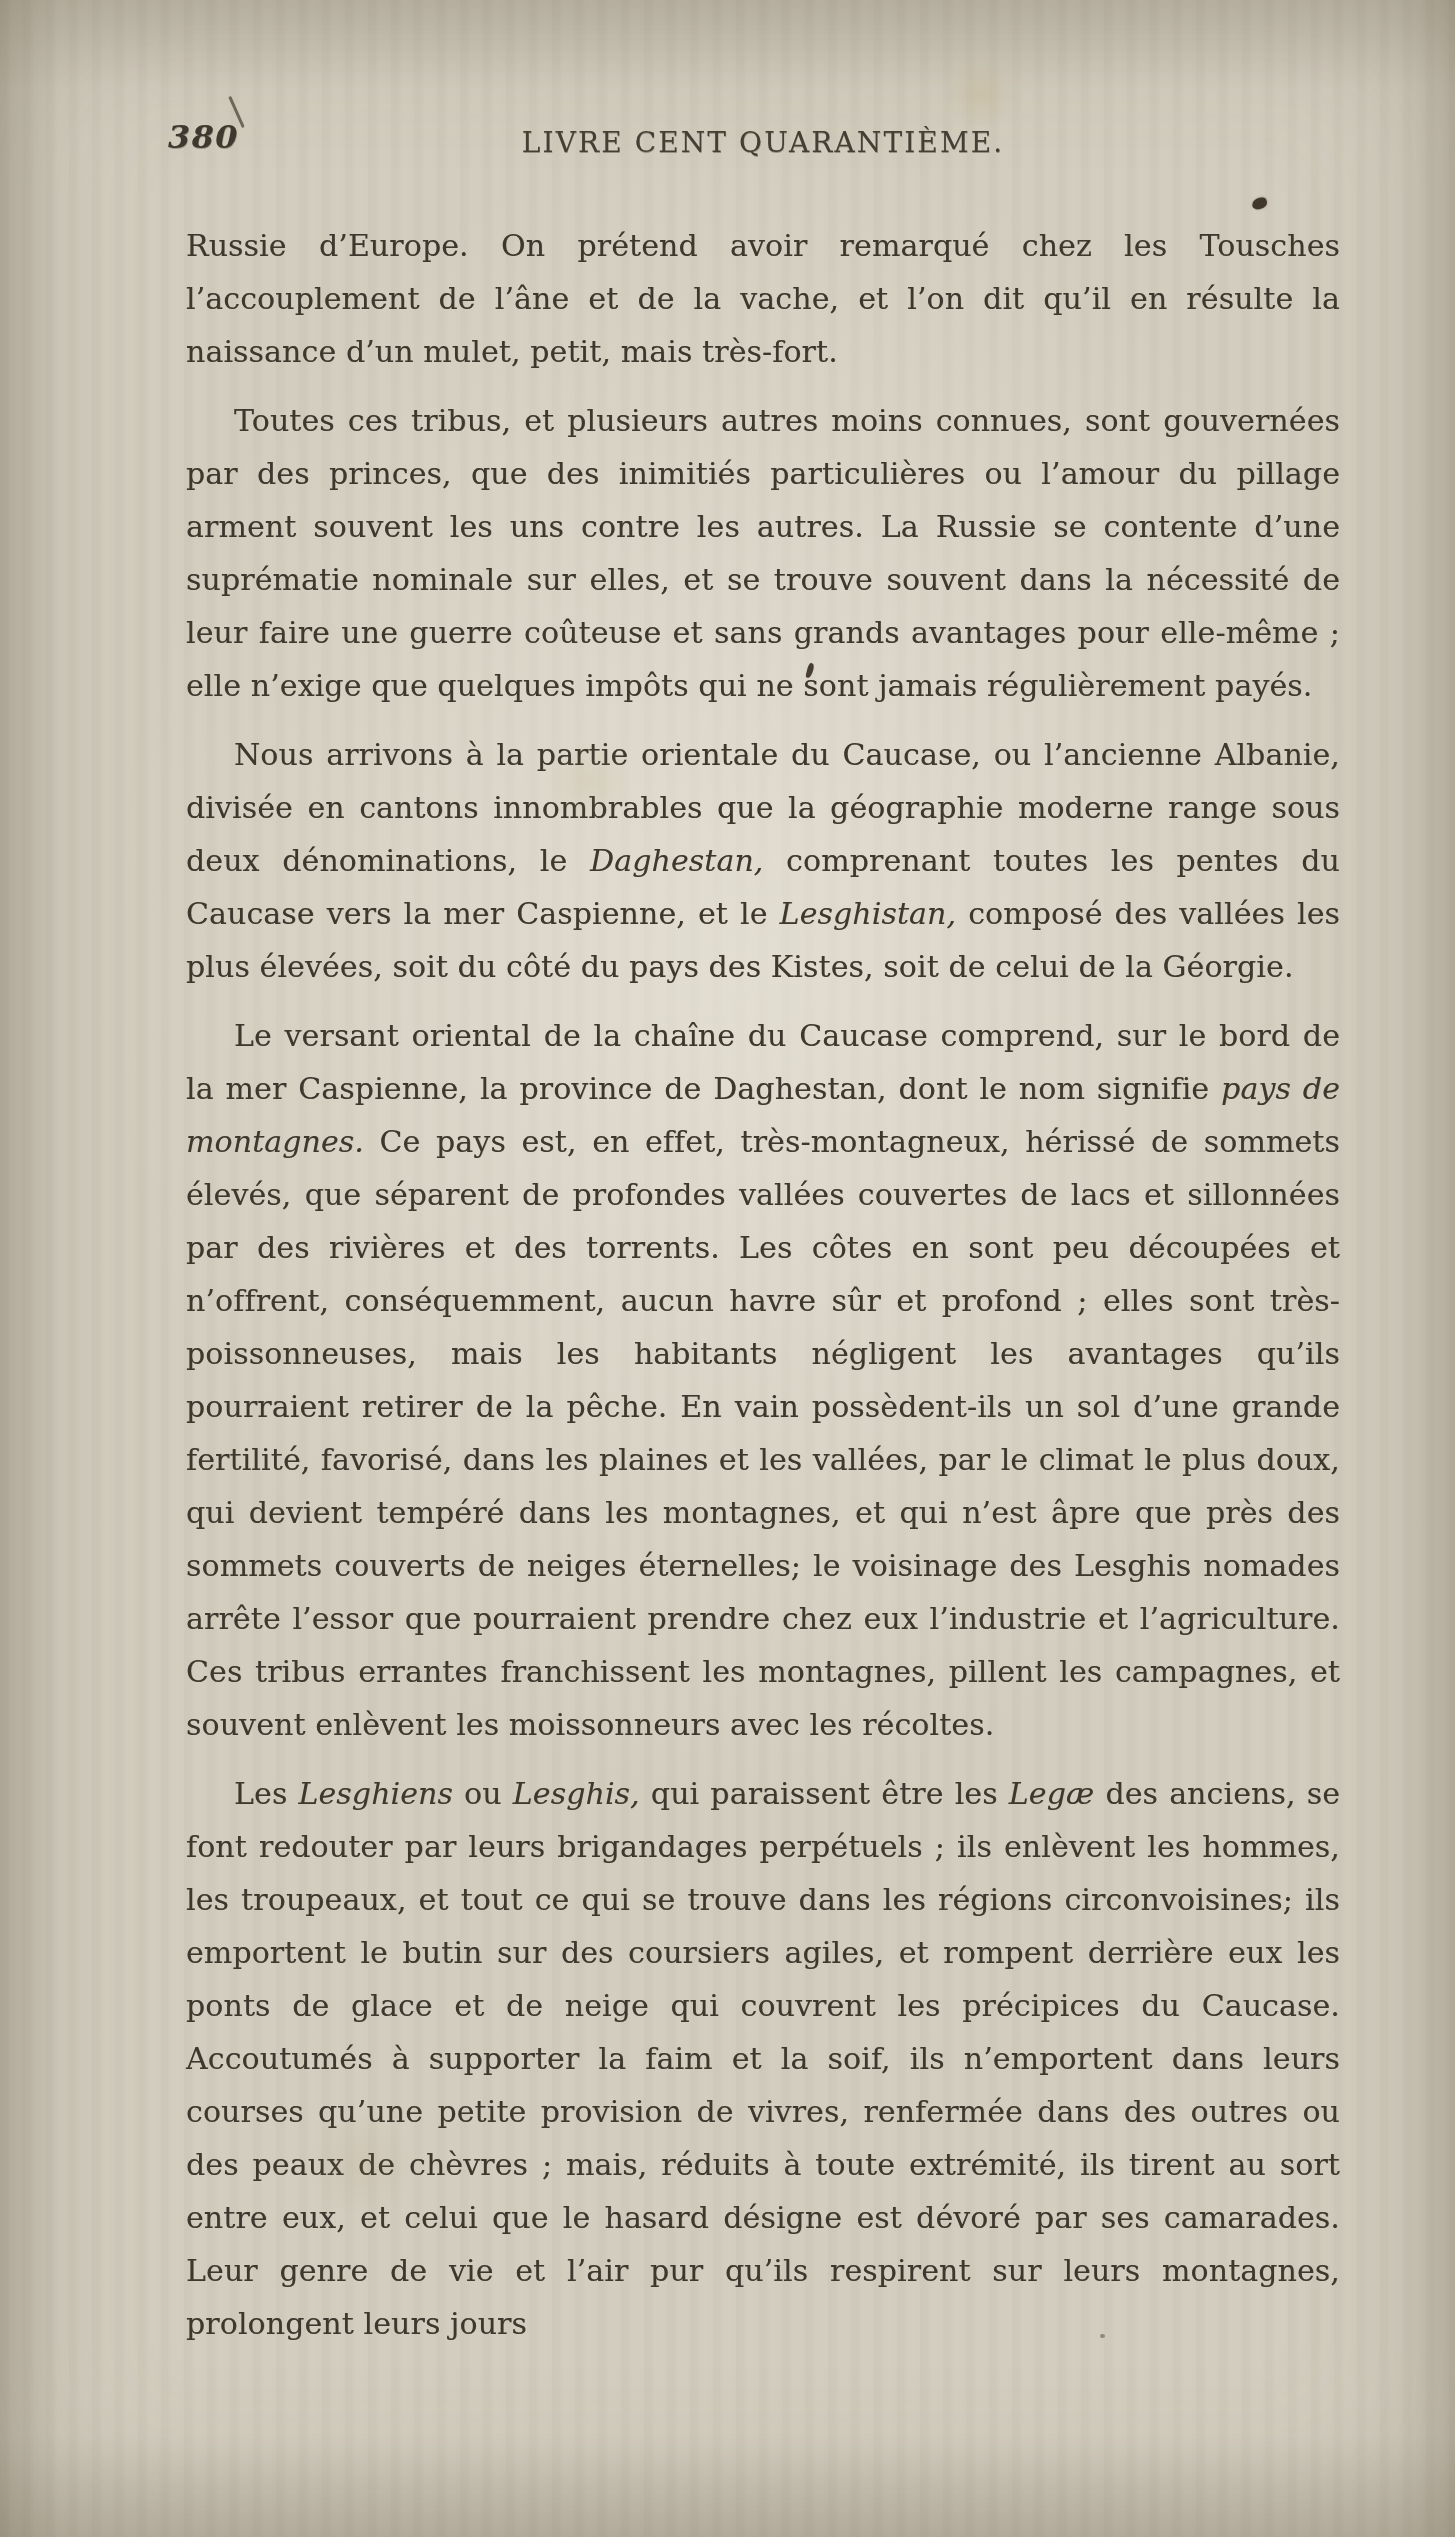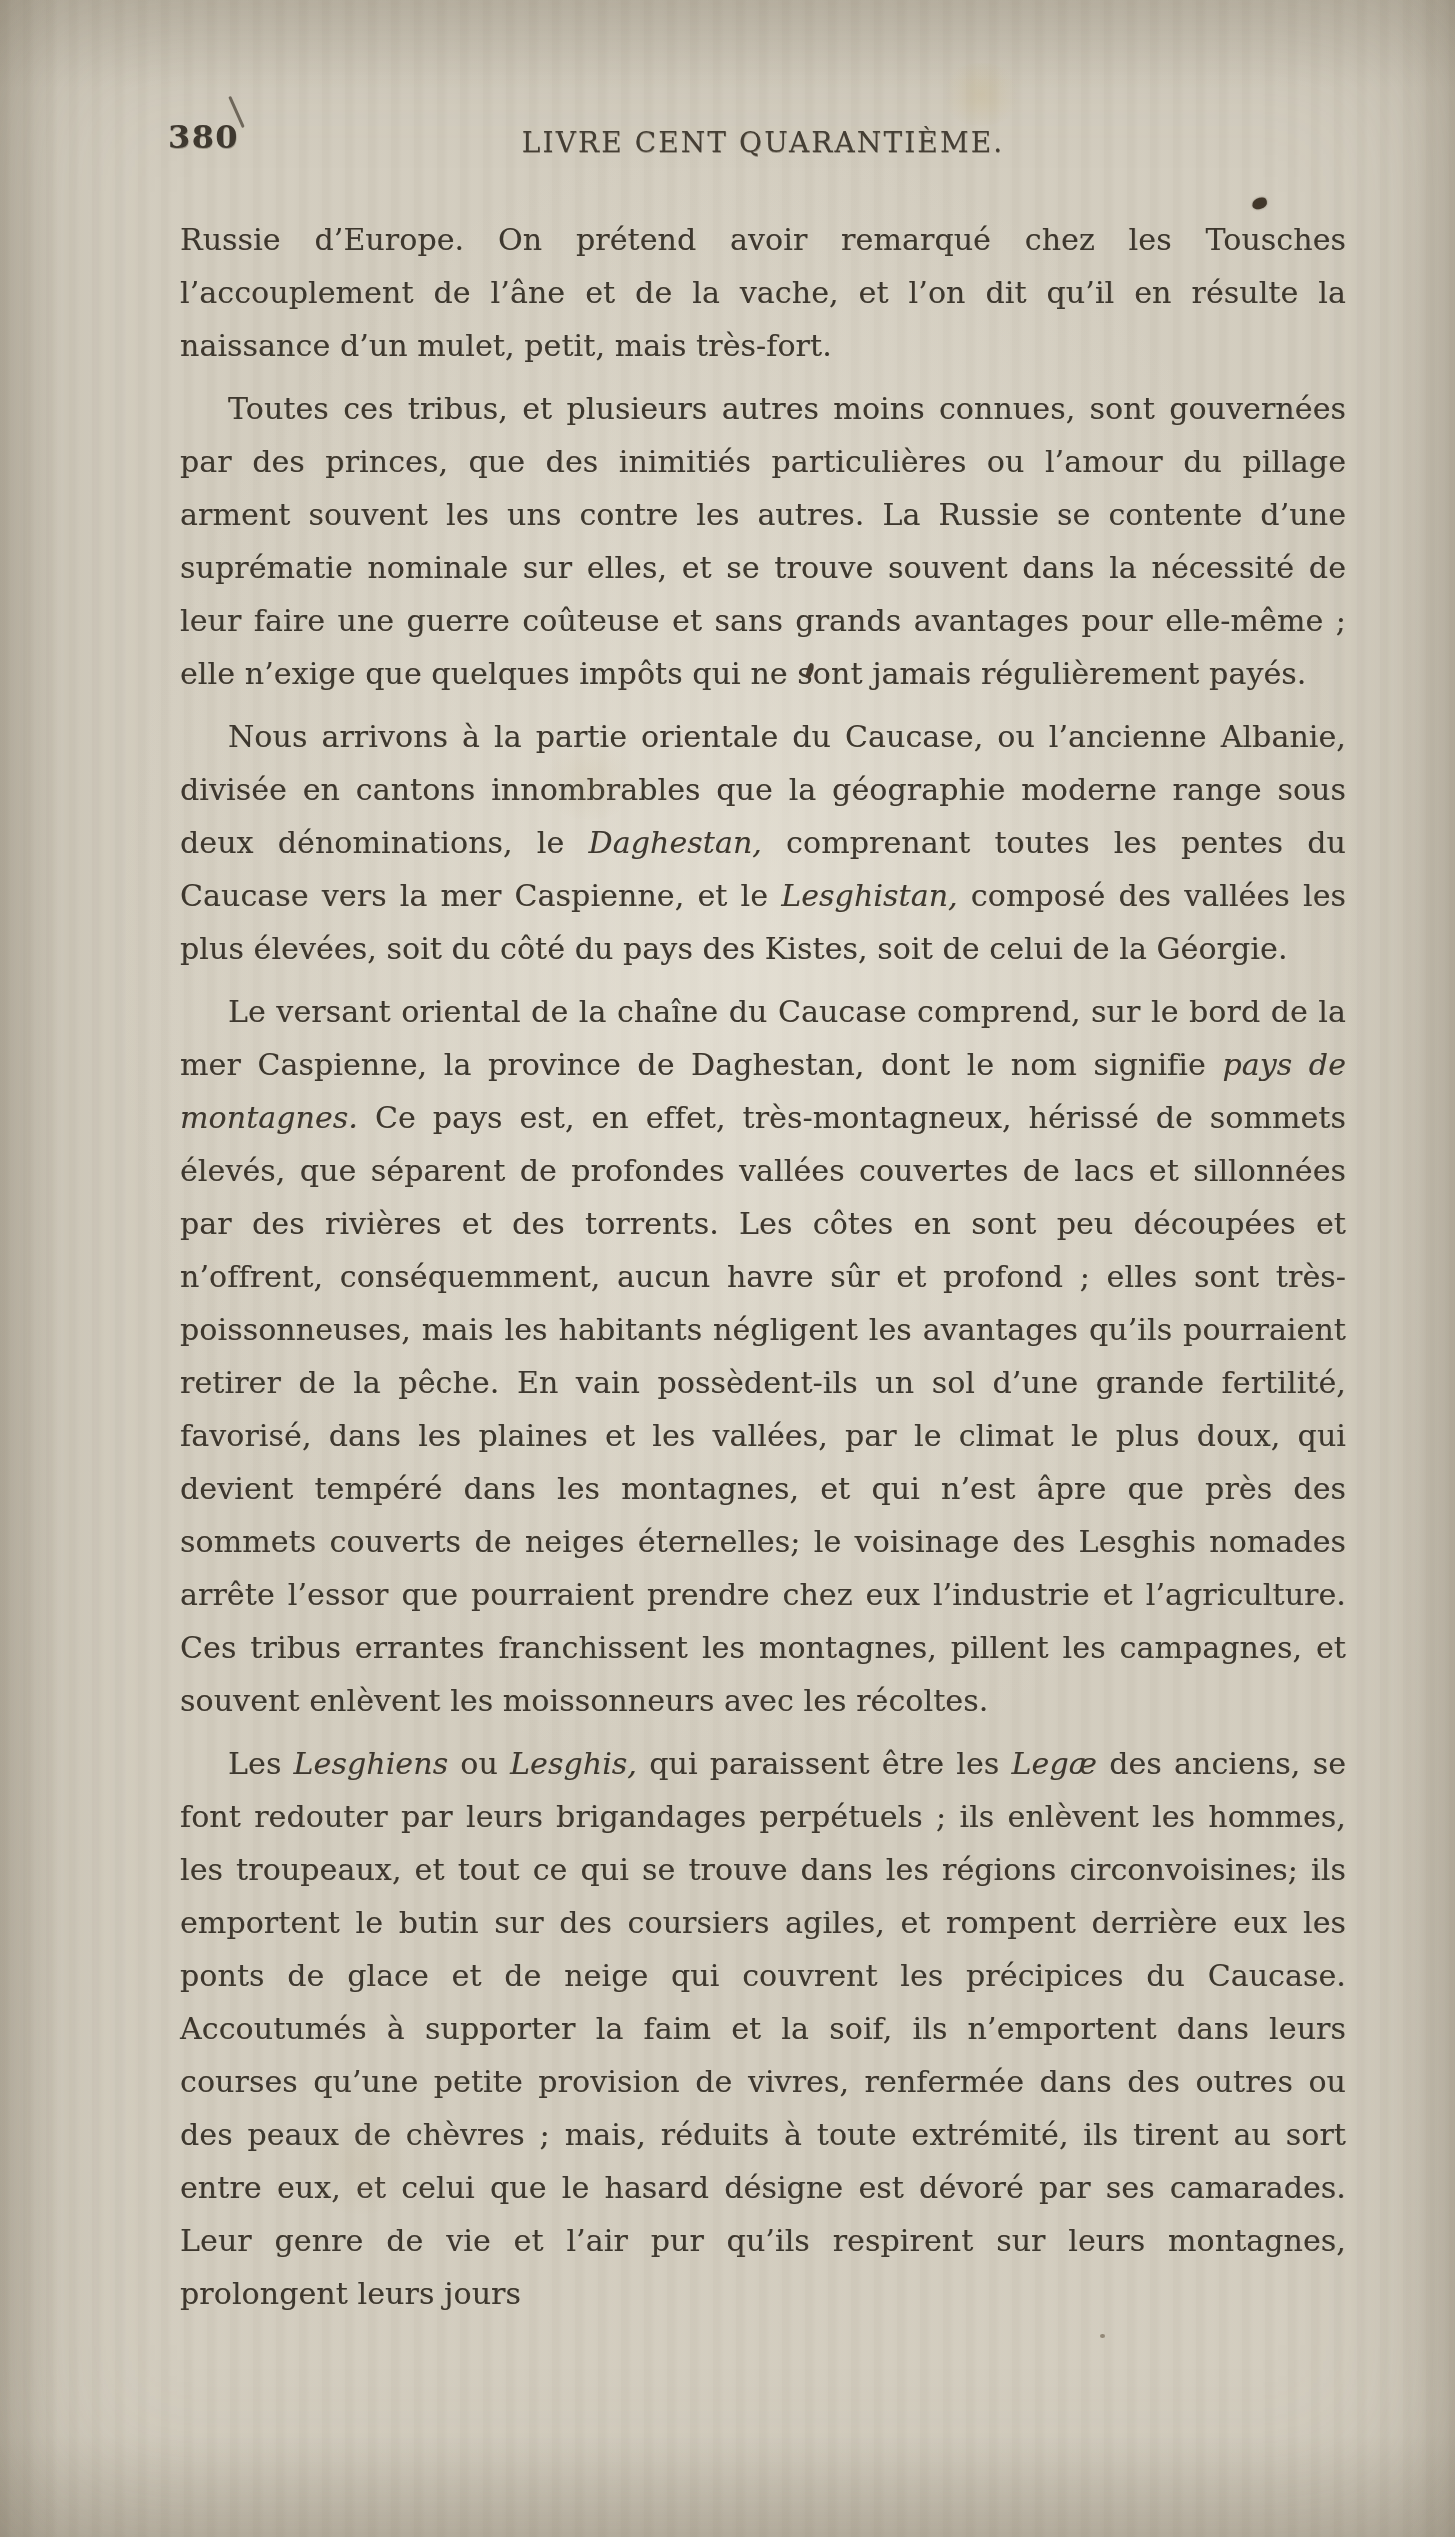--- a/index.html
+++ b/index.html
@@ -29,20 +29,21 @@
 
   .page-number {
     position: absolute;
     left: 168px;
     top: 118px;
     font-size: 32px;
     font-weight: 700;
     color: #3e382f;
     letter-spacing: 1.4px;
     text-shadow: 0.4px 0.6px 0.6px rgba(62,52,40,0.35);
+    font-style: italic;
   }
 
   .running-header {
     position: absolute;
     left: 170px;
     top: 126px;
     width: 1186px;
     text-align: center;
     font-size: 28px;
     letter-spacing: 2.1px;
@@ -56,21 +57,21 @@
     top: 203px;
     width: 1186px;
     font-size: 30px;
     line-height: 53px;
     text-align: justify;
     color: #3d372e;
     letter-spacing: 0.1px;
     text-shadow: 0.3px 0.4px 0.6px rgba(66,56,42,0.35);
   }
 
-  .para { margin: 10px; }
+  .para { margin: 16px; }
   .para.indent { text-indent: 48px; }
   .para i { font-style: italic; }
 
   
   .scratch {
     position: absolute;
     left: 235px;
     top: 95px;
     width: 2.8px;
     height: 34px;

